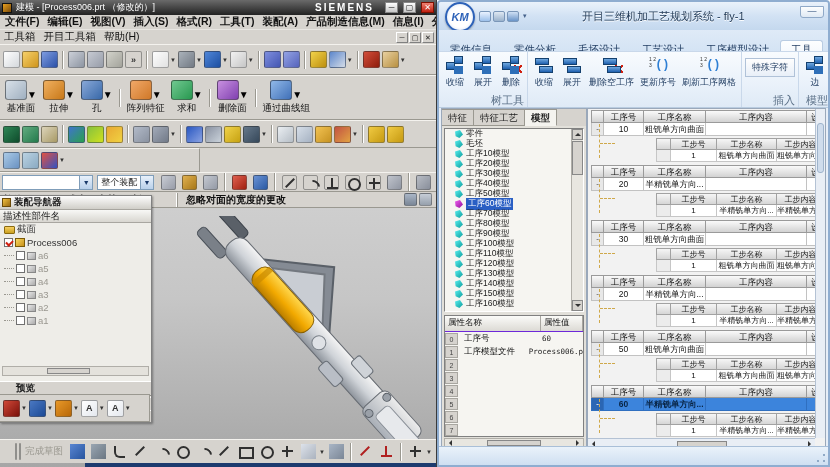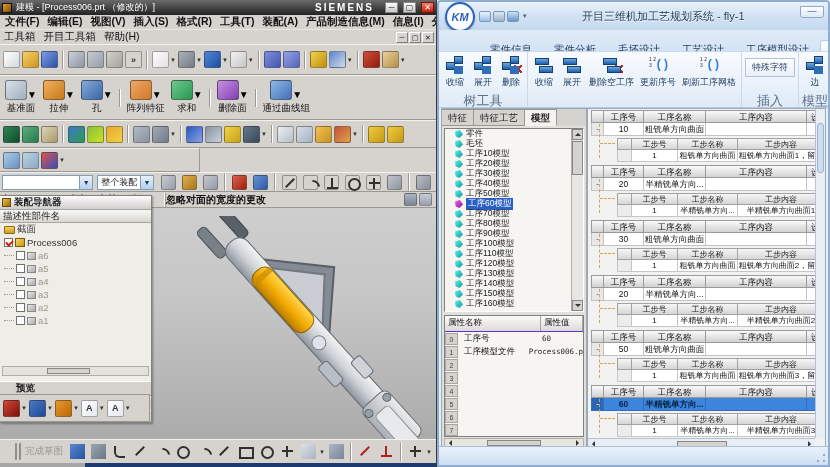--- a/index.html
+++ b/index.html
@@ -34,21 +34,21 @@
   .fbtn{display:flex;flex-direction:column;align-items:center;margin:0 3px;flex:none;}
   .fico{width:22px;height:20px;border-radius:3px;border:1px solid rgba(40,40,40,.5);}
   .fbtn .frow{display:flex;align-items:flex-end;}
   .flabel{font-size:9.5px;color:#111;margin-top:2px;}
   
   .nx-selbar{position:absolute;left:0;top:172px;width:100%;height:20px;background:#d6d3ce;display:flex;align-items:center;padding:0 2px;border-top:1px solid #f4f2ee;border-bottom:1px solid #9a9890;overflow:hidden;}
   .dd{height:15px;background:#fff;border:1px solid #7f9db9;display:flex;align-items:center;font-size:9px;padding-left:3px;color:#222;margin-right:4px;justify-content:flex-end;}
   .dd .dda{margin-left:auto;width:13px;height:13px;background:linear-gradient(#e8f1fb,#b9d0ea);border-left:1px solid #7f9db9;color:#1a3a6a;font-size:7px;line-height:13px;text-align:center;}
   
   .nx-prompt{position:absolute;left:0;top:192px;width:100%;height:16px;background:#d6d3ce;display:flex;align-items:center;font-size:10px;font-weight:bold;color:#111;border-bottom:1px solid #9a9890;overflow:hidden;}
-  .nx-prompt .p2{margin-left:18px;border-left:1px solid #9a9890;box-shadow:-1px 0 0 #fff;}
+  .nx-prompt .p2{margin-left:30px;padding-left:8px;border-left:1px solid #9a9890;box-shadow:-1px 0 0 #fff;}
   .nx-prompt .pic{margin-left:auto;display:flex;margin-right:4px;}
   
   .nx-canvas{position:absolute;left:0;top:208px;width:100%;height:259px;background:linear-gradient(#cecece,#c6c6c6 35%,#a6a6a6 100%);}
   
   .nx-nav{position:absolute;left:0;top:195px;width:152px;height:228px;background:#eeede8;border:1px solid #808080;border-left:none;box-shadow:1px 1px 2px rgba(0,0,0,.35);font-size:9.5px;}
   .nav-title{height:14px;background:linear-gradient(#fdfdfd,#d0cec8);display:flex;align-items:center;font-weight:bold;color:#222;padding-left:2px;gap:3px;border-bottom:1px solid #a8a6a0;}
   .nav-ticon{width:9px;height:9px;background:linear-gradient(135deg,#f0c040,#9a6a10);border:1px solid #6a4a08;flex:none;}
   .nav-colhdr{height:13px;background:linear-gradient(#f8f8f6,#d8d6d0);border-bottom:1px solid #a8a6a0;display:flex;align-items:center;padding-left:3px;color:#222;}
   .nav-row{height:13px;display:flex;align-items:center;gap:2px;padding-left:4px;color:#333;}
   .nav-row .indent{width:10px;border-bottom:1px dotted #9a9890;height:0;flex:none;}
@@ -85,29 +85,29 @@
   .triad-svg{position:absolute;left:86px;top:168px;}
   
   .w-km{position:absolute;left:437px;top:0;width:393px;height:467px;background:#d4e2f2;border:2px solid #8fadd0;border-radius:4px 4px 0 0;overflow:hidden;}
   .km-title{position:absolute;left:0;top:0;width:100%;height:28px;background:linear-gradient(#eaf2fb,#d2e2f4 50%,#c4d8ee);display:flex;align-items:center;}
   .km-logo{width:30px;height:30px;border-radius:50%;background:radial-gradient(#ffffff 55%,#cddcf0);border:2px solid #2d62b8;color:#2d62b8;font-weight:bold;font-style:italic;font-size:11px;display:flex;align-items:center;justify-content:center;margin:2px 4px 0 6px;flex:none;box-shadow:0 1px 2px rgba(0,0,0,.3);}
   .qat{display:flex;align-items:center;gap:2px;}
   .qchip{width:12px;height:11px;border-radius:2px;border:1px solid #7a96b8;}
   .qmark{color:#44618a;font-size:7px;margin-left:2px;}
   .km-title-text{flex:1;text-align:center;color:#1b3553;font-size:11px;text-shadow:0 1px 0 #fff;overflow:hidden;}
   .km-min{width:24px;height:12px;border:1px solid #8fa9c8;border-radius:0 0 3px 3px;background:linear-gradient(#fdfefe,#dfe9f4);color:#44618a;font-size:9px;line-height:9px;text-align:center;margin:-8px 4px 0 0;}
-  .km-tabs{position:absolute;left:0;top:28px;width:100%;height:30px;display:flex;align-items:flex-end;padding-left:40px;background:linear-gradient(#dfeaf7,#d0e1f3);}
+  .km-tabs{position:absolute;left:0;top:28px;width:100%;height:30px;display:flex;align-items:flex-end;background:linear-gradient(#dfeaf7,#d0e1f3);}
   .ktab{padding:2px 10px 3px;color:#1e3a5f;font-size:10.5px;border:1px solid transparent;border-bottom:none;}
   .ktab.act{background:linear-gradient(#fdfeff,#f0f5fb);border-color:#b9cce2;border-radius:3px 3px 0 0;}
   .km-ribbon{position:absolute;left:0;top:49px;width:100%;height:57px;background:linear-gradient(#f8fbfe,#e9f1fa 60%,#dfeaf6);border-top:1px solid #c9d8ea;border-bottom:1px solid #b9cce0;display:flex;}
   .rgroup{display:flex;flex-direction:column;border-right:1px solid #c9d8ea;padding:2px 3px 0;}
   .rbtns{display:flex;flex:1;align-items:flex-start;gap:2px;}
   .rbtn{display:flex;flex-direction:column;align-items:center;padding:1px 2px;}
   .rlabel{font-size:9px;color:#1e3a5f;margin-top:1px;}
-  .gname{font-size:13px;color:#5c7188;text-align:center;height:13px;line-height:13px;}
+  .gname{font-size:11px;color:#5c7188;text-align:right;height:13px;line-height:13px;}
   .ric{position:relative;width:22px;height:20px;flex:none;}
   .ric::before{content:"";position:absolute;left:2px;top:7px;width:7px;height:6px;background:linear-gradient(#6fa8e0,#1e5fae);border:1px solid #14406e;}
   .ric::after{content:"";position:absolute;right:3px;top:1px;width:7px;height:6px;background:linear-gradient(#6fa8e0,#1e5fae);border:1px solid #14406e;box-shadow:0 10px 0 #2e6fb8;}
   [data-ic^="grid"]::before{width:12px;height:5px;top:3px;}
   [data-ic^="grid"]::after{width:12px;height:5px;top:11px;right:2px;box-shadow:none;}
   [data-ic="renumber"]::before,[data-ic="refresh"]::before{background:none;border:none;content:"1 2 3";white-space:pre-line;font-size:5px;line-height:6px;color:#333;left:2px;top:1px;width:8px;height:18px;}
   [data-ic="renumber"]::after,[data-ic="refresh"]::after{background:none;border:none;box-shadow:none;content:"( )";color:#2e7fd4;font-weight:bold;font-size:12px;top:2px;right:1px;width:auto;height:auto;}
   .ric .x{display:none;position:absolute;right:0px;bottom:2px;width:8px;height:8px;
     background:linear-gradient(45deg,transparent 42%,#d02010 42%,#d02010 58%,transparent 58%),
                linear-gradient(-45deg,transparent 42%,#d02010 42%,#d02010 58%,transparent 58%);}
@@ -148,21 +148,21 @@
   .oph,.opr{display:grid;grid-template-columns:13px 40px 62px 1fr 18px;}
   .oph div{background:linear-gradient(#fafafa,#d2d2d2);border:1px solid #9a9a9a;border-left:none;font-size:8.5px;color:#111;text-align:center;height:13px;line-height:12px;overflow:hidden;}
   .oph div:first-child{border-left:1px solid #9a9a9a;}
   .opr div{background:#fff;border:1px solid #c2c2c2;border-top:none;border-left:none;font-size:8.5px;color:#111;text-align:center;height:13px;line-height:12px;overflow:hidden;}
   .opr div:first-child{border-left:1px solid #c2c2c2;background:#e8e8e8;color:#444;font-size:8px;}
   .opr.sel div{background:#3c84dc;color:#082444;border-color:#2f6fc0;font-weight:bold;}
   .opr.sel div:first-child{background:#2a66b4;color:#dce8f8;}
   .sub{position:relative;margin-left:26px;margin-top:2px;}
   .sub::before{content:"";position:absolute;left:-18px;top:-14px;bottom:4px;border-left:1px dashed #cfa84a;}
   .sub::after{content:"";position:absolute;left:-17px;top:5px;width:15px;border-top:1px dashed #cfa84a;}
-  .sth,.str{display:grid;grid-template-columns:15px 46px 60px 1fr;}
+  .sth,.str{display:grid;grid-template-columns:15px 46px 60px 1fr;margin-left:39px;}
   .sth div{background:linear-gradient(#f6f6f6,#d6d6d6);border:1px solid #a2a2a2;border-left:none;font-size:8px;color:#222;text-align:center;height:12px;line-height:11px;overflow:hidden;}
   .sth div:first-child{border-left:1px solid #a2a2a2;}
   .str div{background:#fff;border:1px solid #c6c6c6;border-top:none;border-left:none;font-size:8px;color:#111;text-align:center;height:12px;line-height:11px;overflow:hidden;}
   .str div:first-child{border-left:1px solid #c6c6c6;background:#ececec;}
   .km-hscroll{position:absolute;left:0;right:10px;bottom:0;height:11px;background:#e9eef5;border-top:1px solid #b4c2d4;display:flex;align-items:center;justify-content:space-between;padding:0 1px;}
   .km-vscroll{position:absolute;right:0;top:0;bottom:11px;width:10px;background:#e9eef5;border-left:1px solid #b4c2d4;}
   .km-vthumb{position:absolute;left:1px;right:1px;top:14px;height:50px;background:#cfdcec;border:1px solid #9fb4cc;border-radius:3px;}
   .km-status{position:absolute;left:0;bottom:0;width:100%;height:19px;background:linear-gradient(#eaf2fa,#cfdff1);border-top:1px solid #a9bfd8;}
   .grip{position:absolute;right:2px;bottom:2px;width:10px;height:10px;
     background:radial-gradient(circle at 8px 2px,#8fa9c6 1px,transparent 1.5px),

